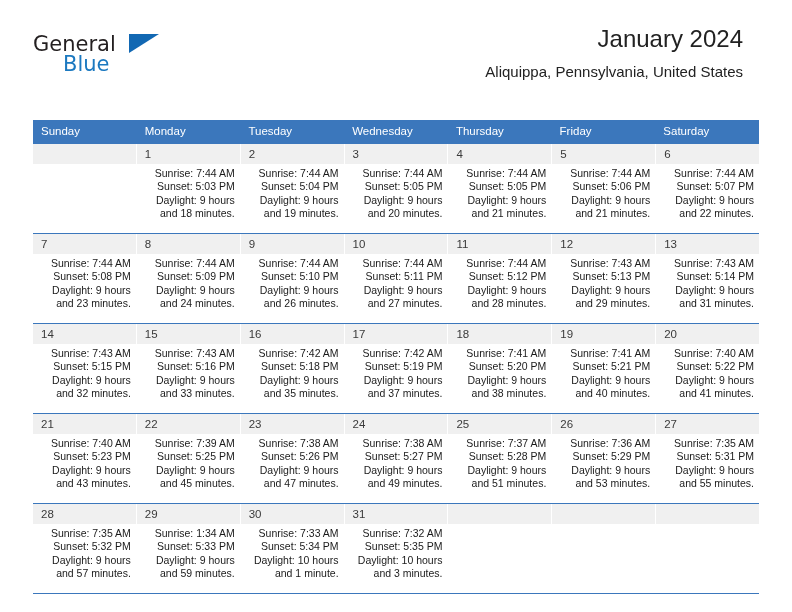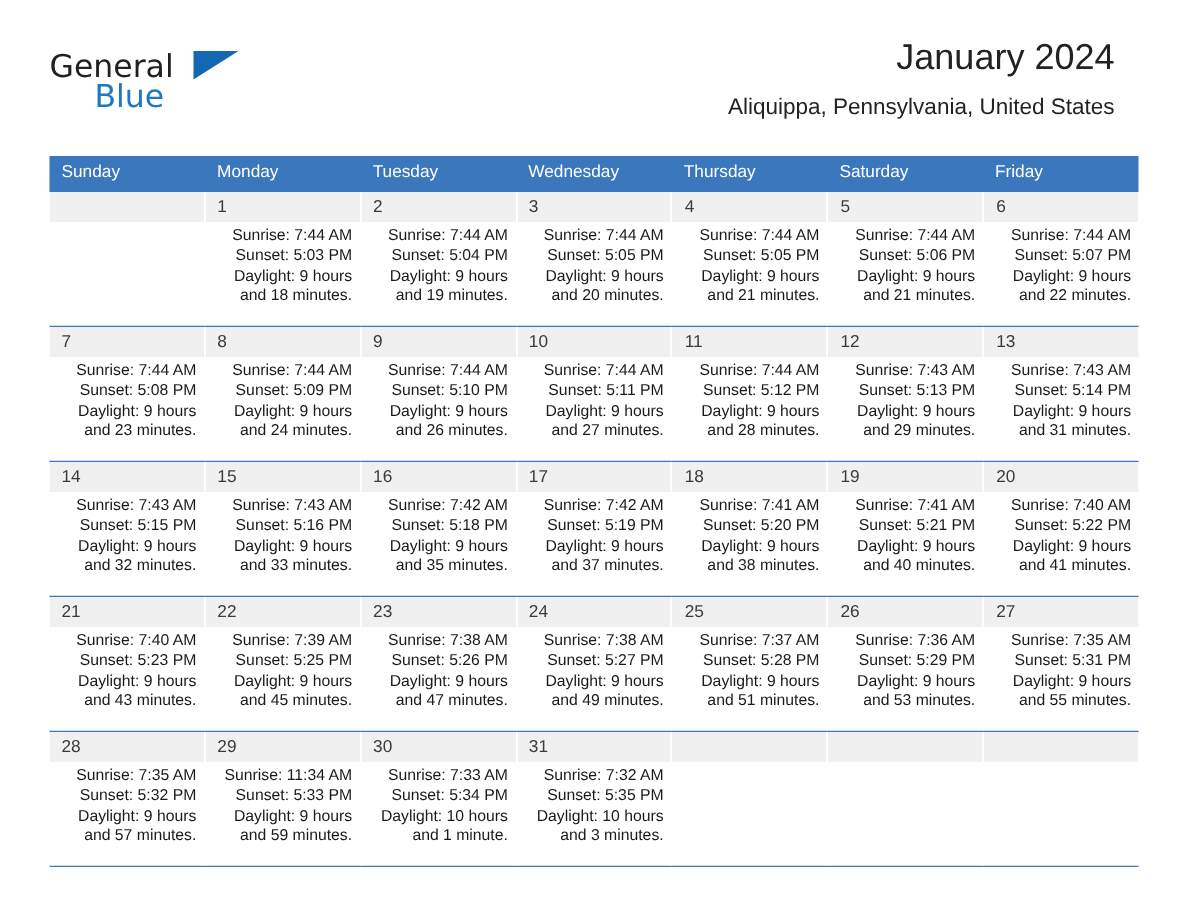--- a/index.html
+++ b/index.html
@@ -84,21 +84,21 @@
     color: #222222;
     line-height: 22px;
     margin-top: 5px;
     white-space: nowrap;
   }
 
   
   .calendar {
     position: absolute;
     left: 33px;
-    top: 104px;
+    top: 120px;
     width: 726px;
   }
   .weekdays {
     display: flex;
     width: 100%;
     background: #3b77bc;
   }
   .weekday {
     flex: 1 1 0;
     box-sizing: border-box;
@@ -177,22 +177,22 @@
 
   </div>
 
   <div class="calendar">
     <div class="weekdays">
       <div class="weekday">Sunday</div>
       <div class="weekday">Monday</div>
       <div class="weekday">Tuesday</div>
       <div class="weekday">Wednesday</div>
       <div class="weekday">Thursday</div>
+      <div class="weekday">Friday</div>
       <div class="weekday">Saturday</div>
-      <div class="weekday">Friday</div>
     </div>
     <div id="weeks-container">
         <div class="week">
           <div class="daycell empty">
             <div class="daynum"></div>
           </div>
           <div class="daycell">
             <div class="daynum">1</div>
             <div class="dayinfo">
               <div>Sunrise: 7:44 AM</div>
@@ -448,21 +448,21 @@
             <div class="dayinfo">
               <div>Sunrise: 7:35 AM</div>
               <div>Sunset: 5:32 PM</div>
               <div>Daylight: 9 hours</div>
               <div>and 57 minutes.</div>
             </div>
           </div>
           <div class="daycell">
             <div class="daynum">29</div>
             <div class="dayinfo">
-              <div>Sunrise: 11:34 AM</div>
+              <div>Sunrise: 1:34 AM</div>
               <div>Sunset: 5:33 PM</div>
               <div>Daylight: 9 hours</div>
               <div>and 59 minutes.</div>
             </div>
           </div>
           <div class="daycell">
             <div class="daynum">30</div>
             <div class="dayinfo">
               <div>Sunrise: 7:33 AM</div>
               <div>Sunset: 5:34 PM</div>

